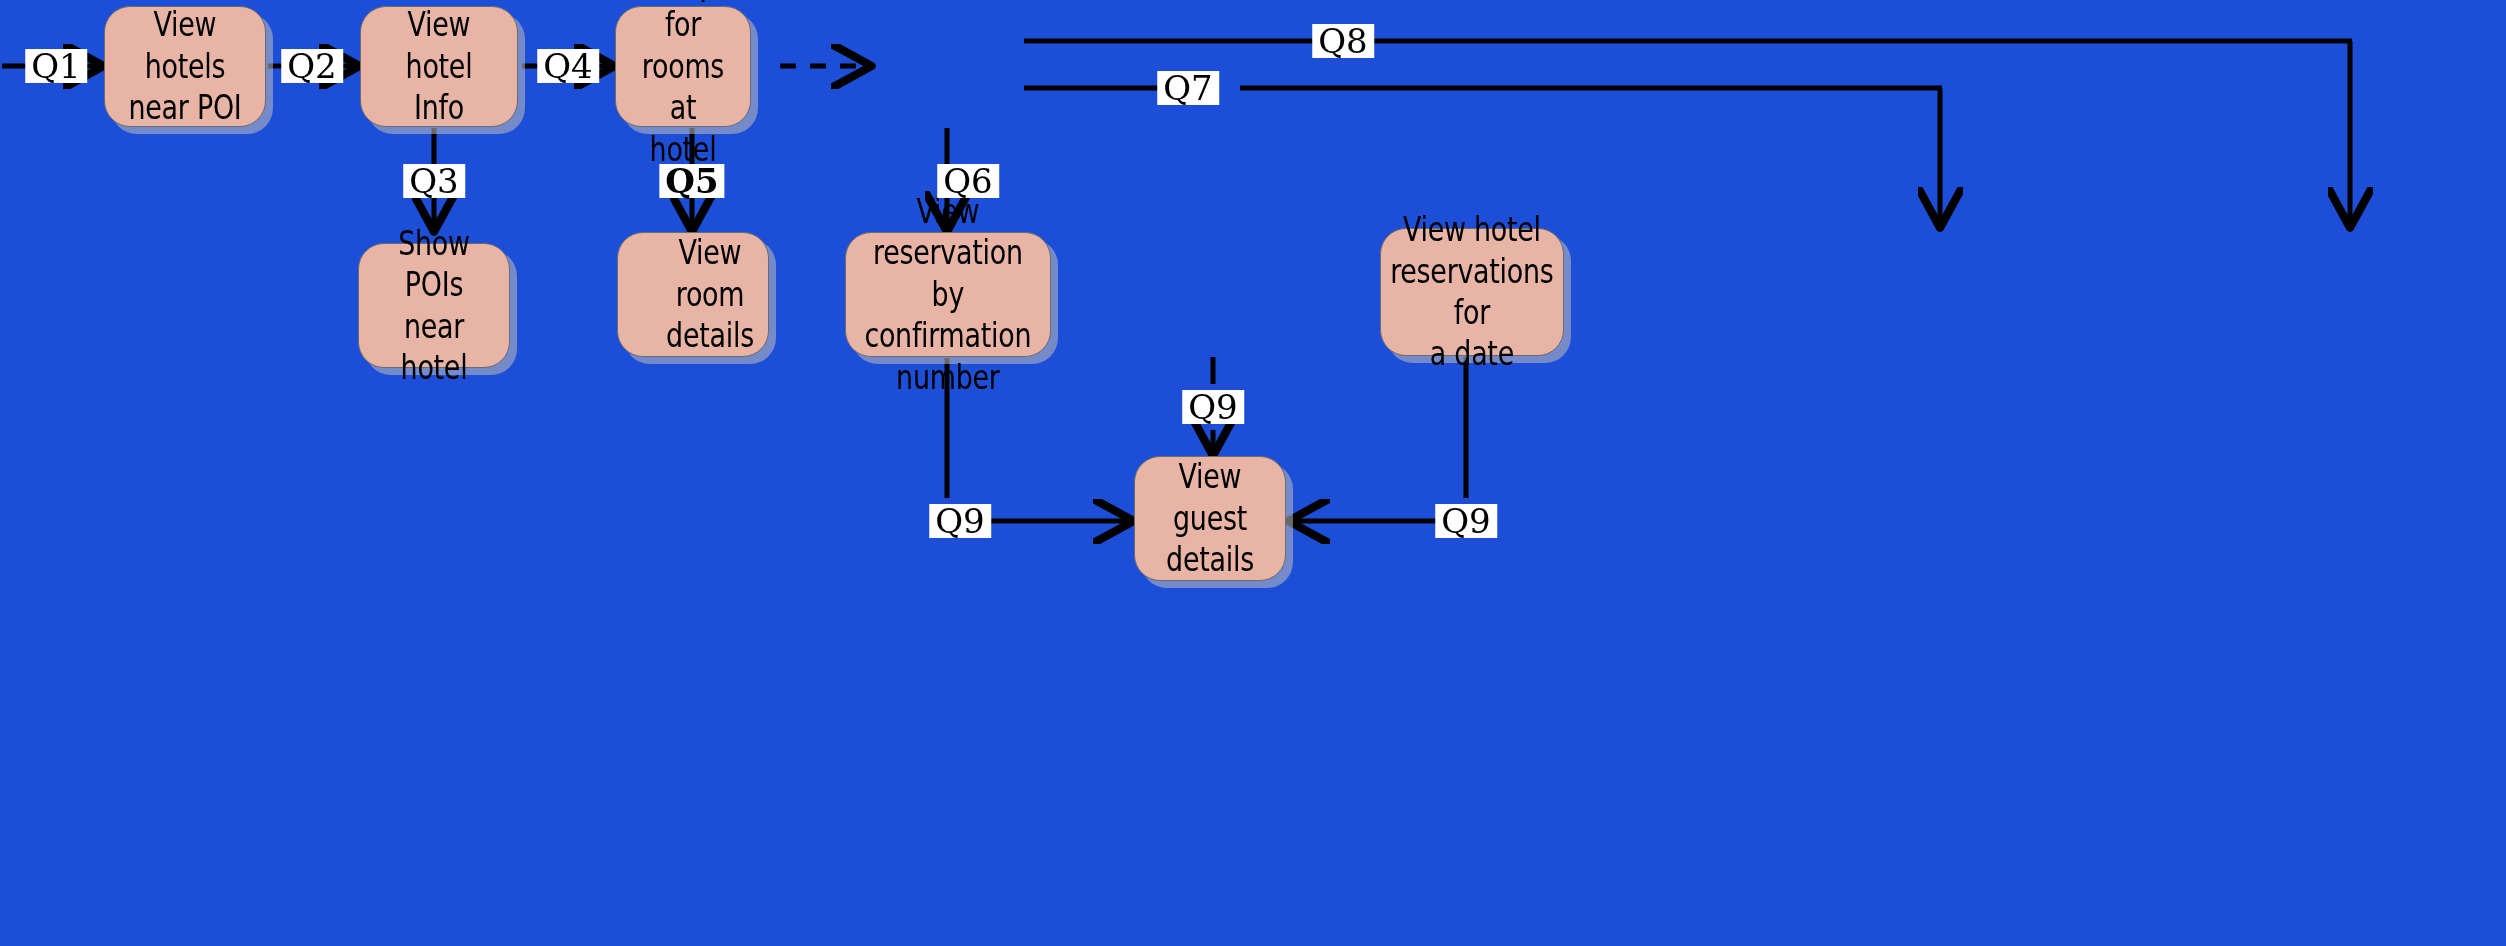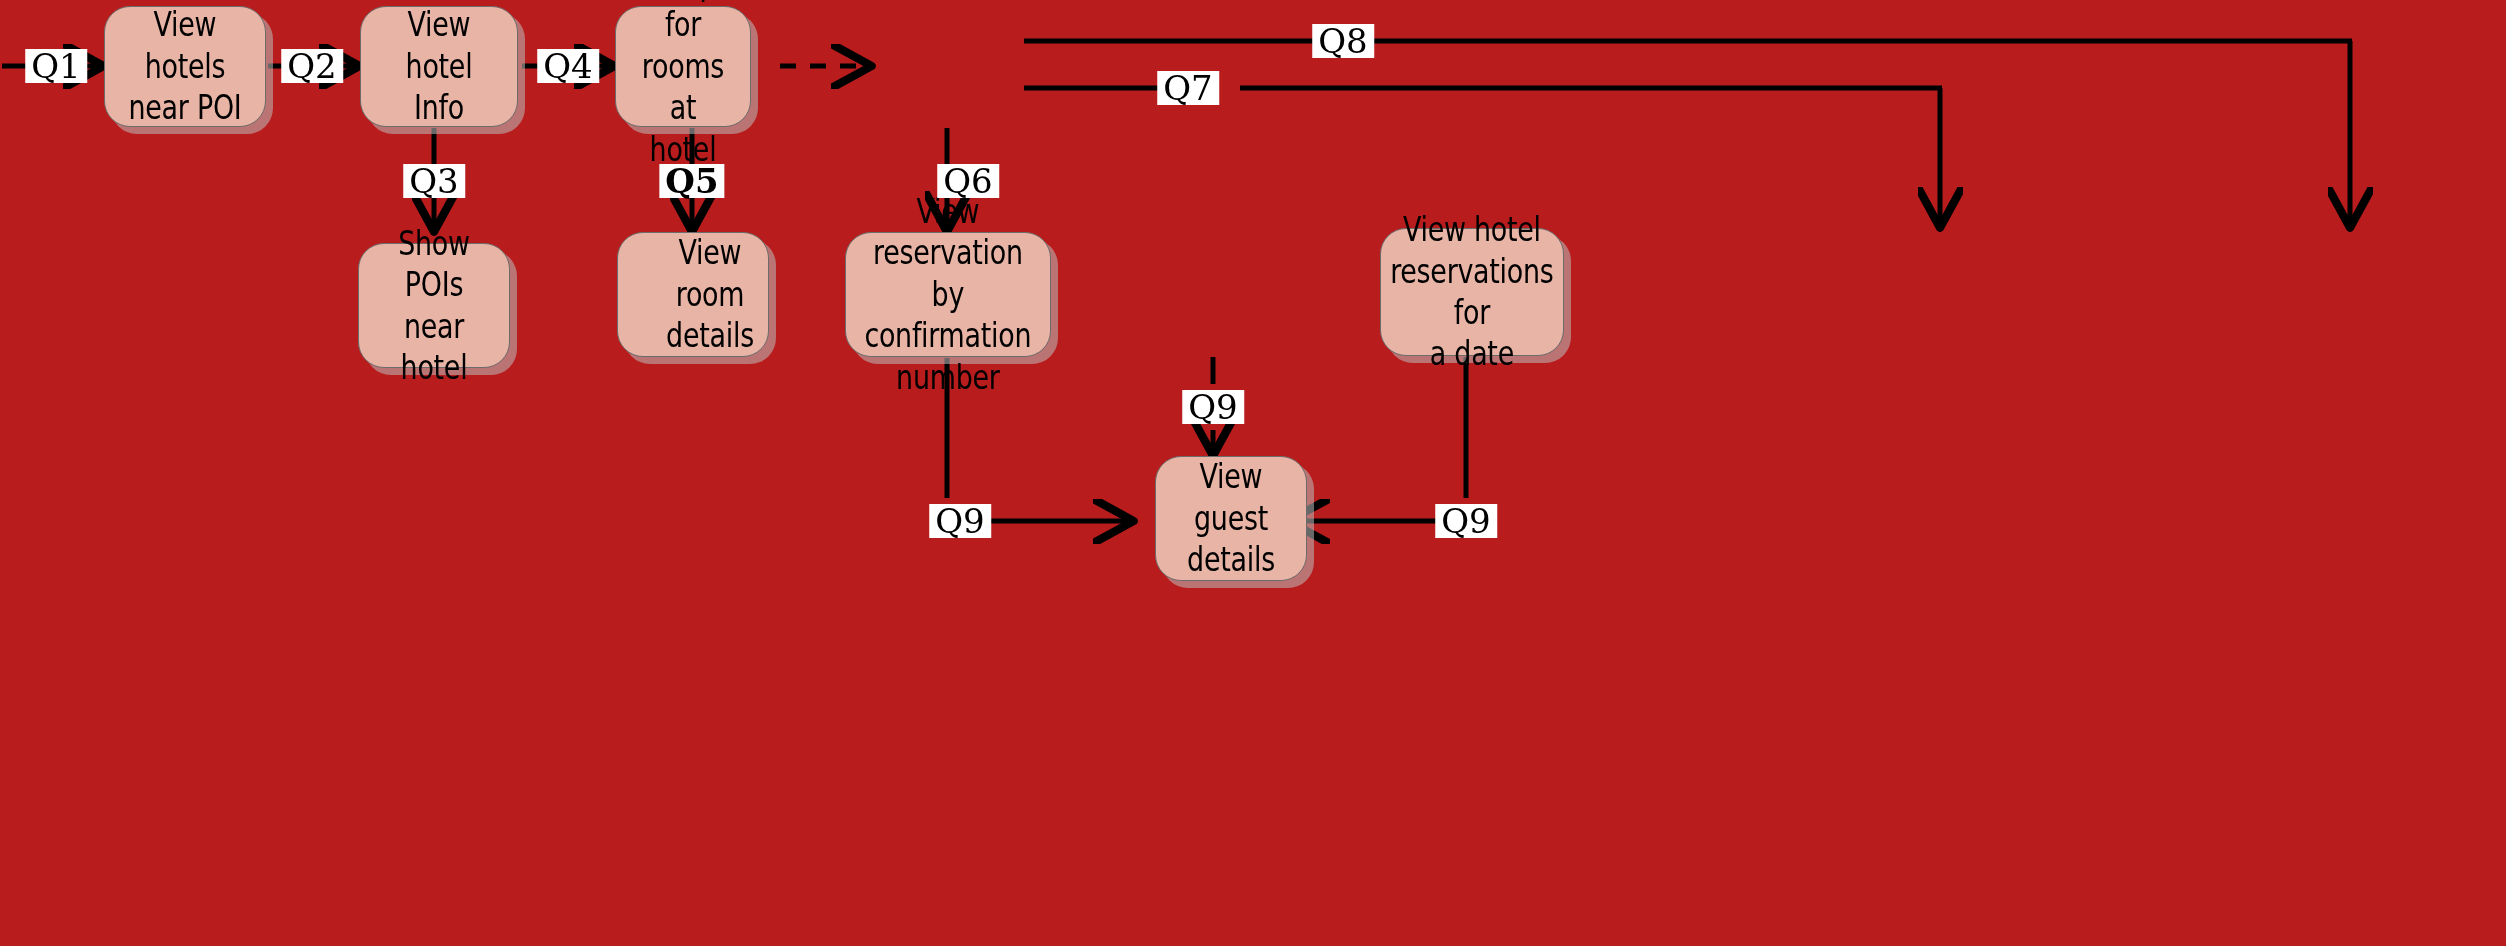--- a/index.html
+++ b/index.html
@@ -7,21 +7,21 @@
     padding: 0;
     background: #ffffff;
   }
   body {
     font-family: "Liberation Sans", sans-serif;
   }
   #canvas {
     position: relative;
     width: 2506px;
     height: 946px;
-    background: #b91c1c;
+    background: #1d4ed8;
     overflow: hidden;
   }
   #edges {
     position: absolute;
     left: 0;
     top: 0;
     width: 2506px;
     height: 946px;
     pointer-events: none;
   }
@@ -145,21 +145,21 @@
 number</span>
   </div>
 
 
   <div class="node" style="left:1380px;top:228px;width:184px;height:128px;">
     <span class="node-label">View hotel
 reservations for
 a date</span>
   </div>
 
-  <div class="node" style="left:1134px;top:456px;width:152px;height:125px;margin-left:21px;">
+  <div class="node" style="left:1134px;top:456px;width:152px;height:125px;">
     <span class="node-label">View guest
 details</span>
   </div>
 
   <span class="edge-label" style="left:56px;top:66px;text-align:center;">Q1</span>
   <span class="edge-label" style="left:312px;top:66px;">Q2</span>
   <span class="edge-label" style="left:568px;top:66px;">Q4</span>
   <span class="edge-label" style="left:434px;top:181px;">Q3</span>
   <span class="edge-label" style="left:692px;top:181px;font-weight:bold;">Q5</span>
   <span class="edge-label" style="left:947px;top:181px;margin-left:21px;">Q6</span>

